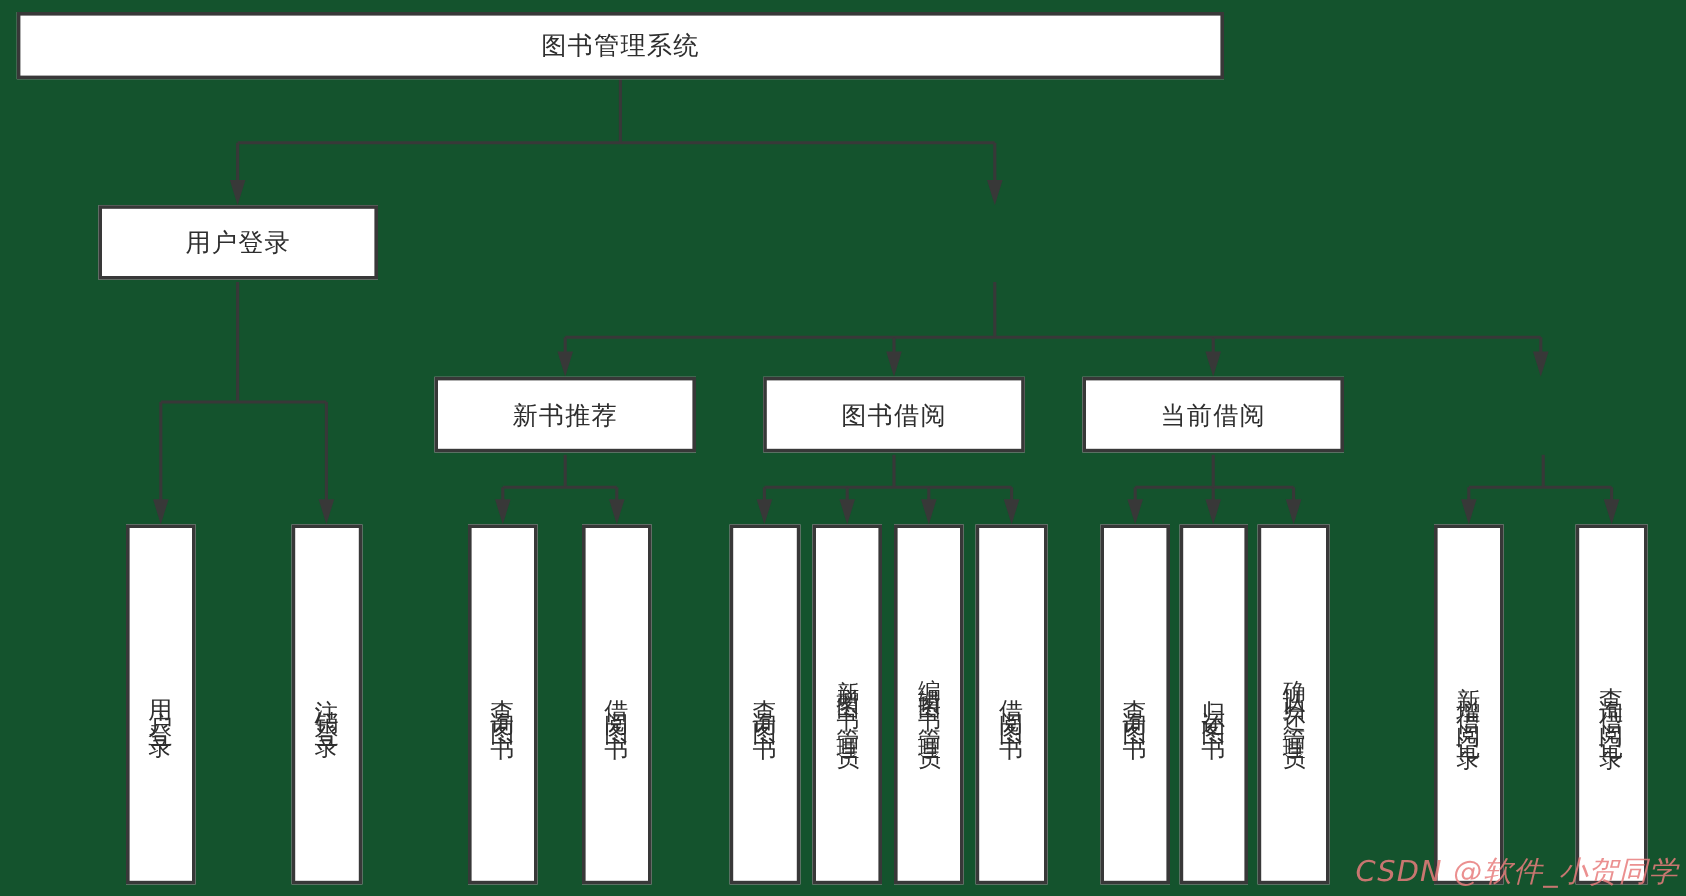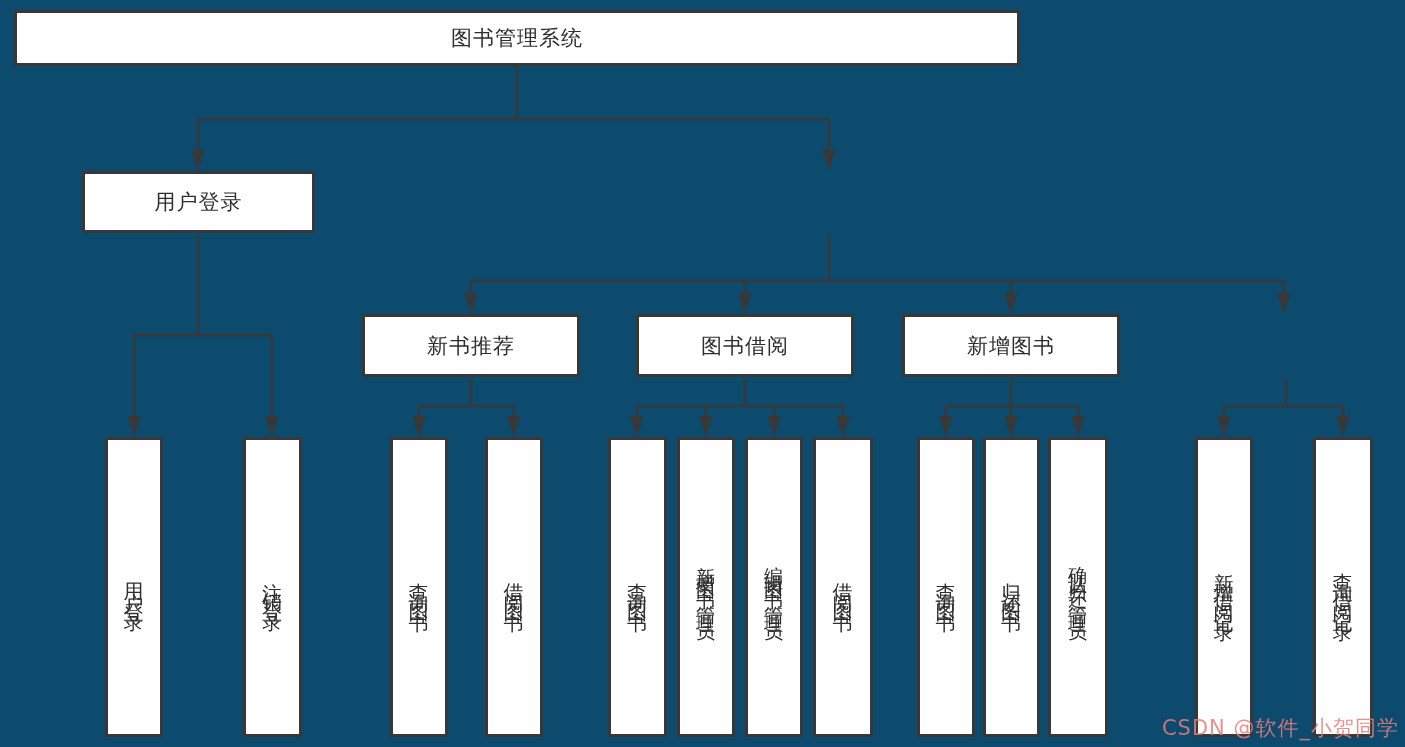--- a/index.html
+++ b/index.html
@@ -1,19 +1,19 @@
 <!DOCTYPE html>
 <html><head>
 <meta charset="utf-8">
 <style>
   html,body{margin:0;padding:0;background:#ffffff;}
   #canvas{
     position:relative;
     width:1405px;height:747px;
-    background:#0c4a6e;
+    background:#14532d;
     font-family:"DejaVu Sans","Liberation Sans",sans-serif;
     overflow:hidden;
   }
   #connectors{position:absolute;left:0;top:0;width:1405px;height:747px;}
   .hbox{
     position:absolute;
     box-sizing:border-box;
     border:3px solid #383838;
     background:#ffffff;
     display:flex;align-items:center;justify-content:center;
@@ -31,25 +31,26 @@
     writing-mode:vertical-rl;
     text-orientation:mixed;
     font-size:20px;color:#2e2e2e;
     letter-spacing:10px;
     line-height:1;
   }
   .vbox.long{letter-spacing:8px;font-size:19px;}
   #watermark{
     position:absolute;
     right:6px;bottom:5px;
-    font-size:21px;
+    font-size:24px;
     color:rgba(232,125,125,0.85);
     letter-spacing:1px;
     white-space:nowrap;
     z-index:10;
+    font-style:italic;
   }
 </style>
 </head>
 <body>
 
 <div id="canvas">
 
   <svg id="connectors" viewBox="0 0 1405 747" xmlns="http://www.w3.org/2000/svg">
     <g stroke="#383838" stroke-width="2.6" fill="none">
 
@@ -118,21 +119,21 @@
       <polygon points="1336.5,416 1349.5,416 1343,437"></polygon>
     </g>
   </svg>
 
   <div class="hbox" style="left:14px;top:10px;width:1006px;height:56px">图书管理系统</div>
 
   <div class="hbox" style="left:82px;top:171px;width:233px;height:62px">用户登录</div>
 
   <div class="hbox" style="left:636px;top:314px;width:218px;height:63px">图书借阅</div>
   <div class="hbox" style="left:362px;top:314px;width:218px;height:63px">新书推荐</div>
-  <div class="hbox" style="left:902px;top:314px;width:218px;height:63px">新增图书</div>
+  <div class="hbox" style="left:902px;top:314px;width:218px;height:63px">当前借阅</div>
 
   <div class="vbox" style="left:105px;width:58px">用户登录</div>
   <div class="vbox" style="left:243px;width:59px">注销登录</div>
 
   <div class="vbox" style="left:390px;width:58px">查询图书</div>
   <div class="vbox" style="left:485px;width:58px">借阅图书</div>
 
   <div class="vbox" style="left:608px;width:59px">查询图书</div>
   <div class="vbox long" style="left:677px;width:58px">新增图书（管理员）</div>
   <div class="vbox long" style="left:745px;width:58px">编辑图书（管理员）</div>

